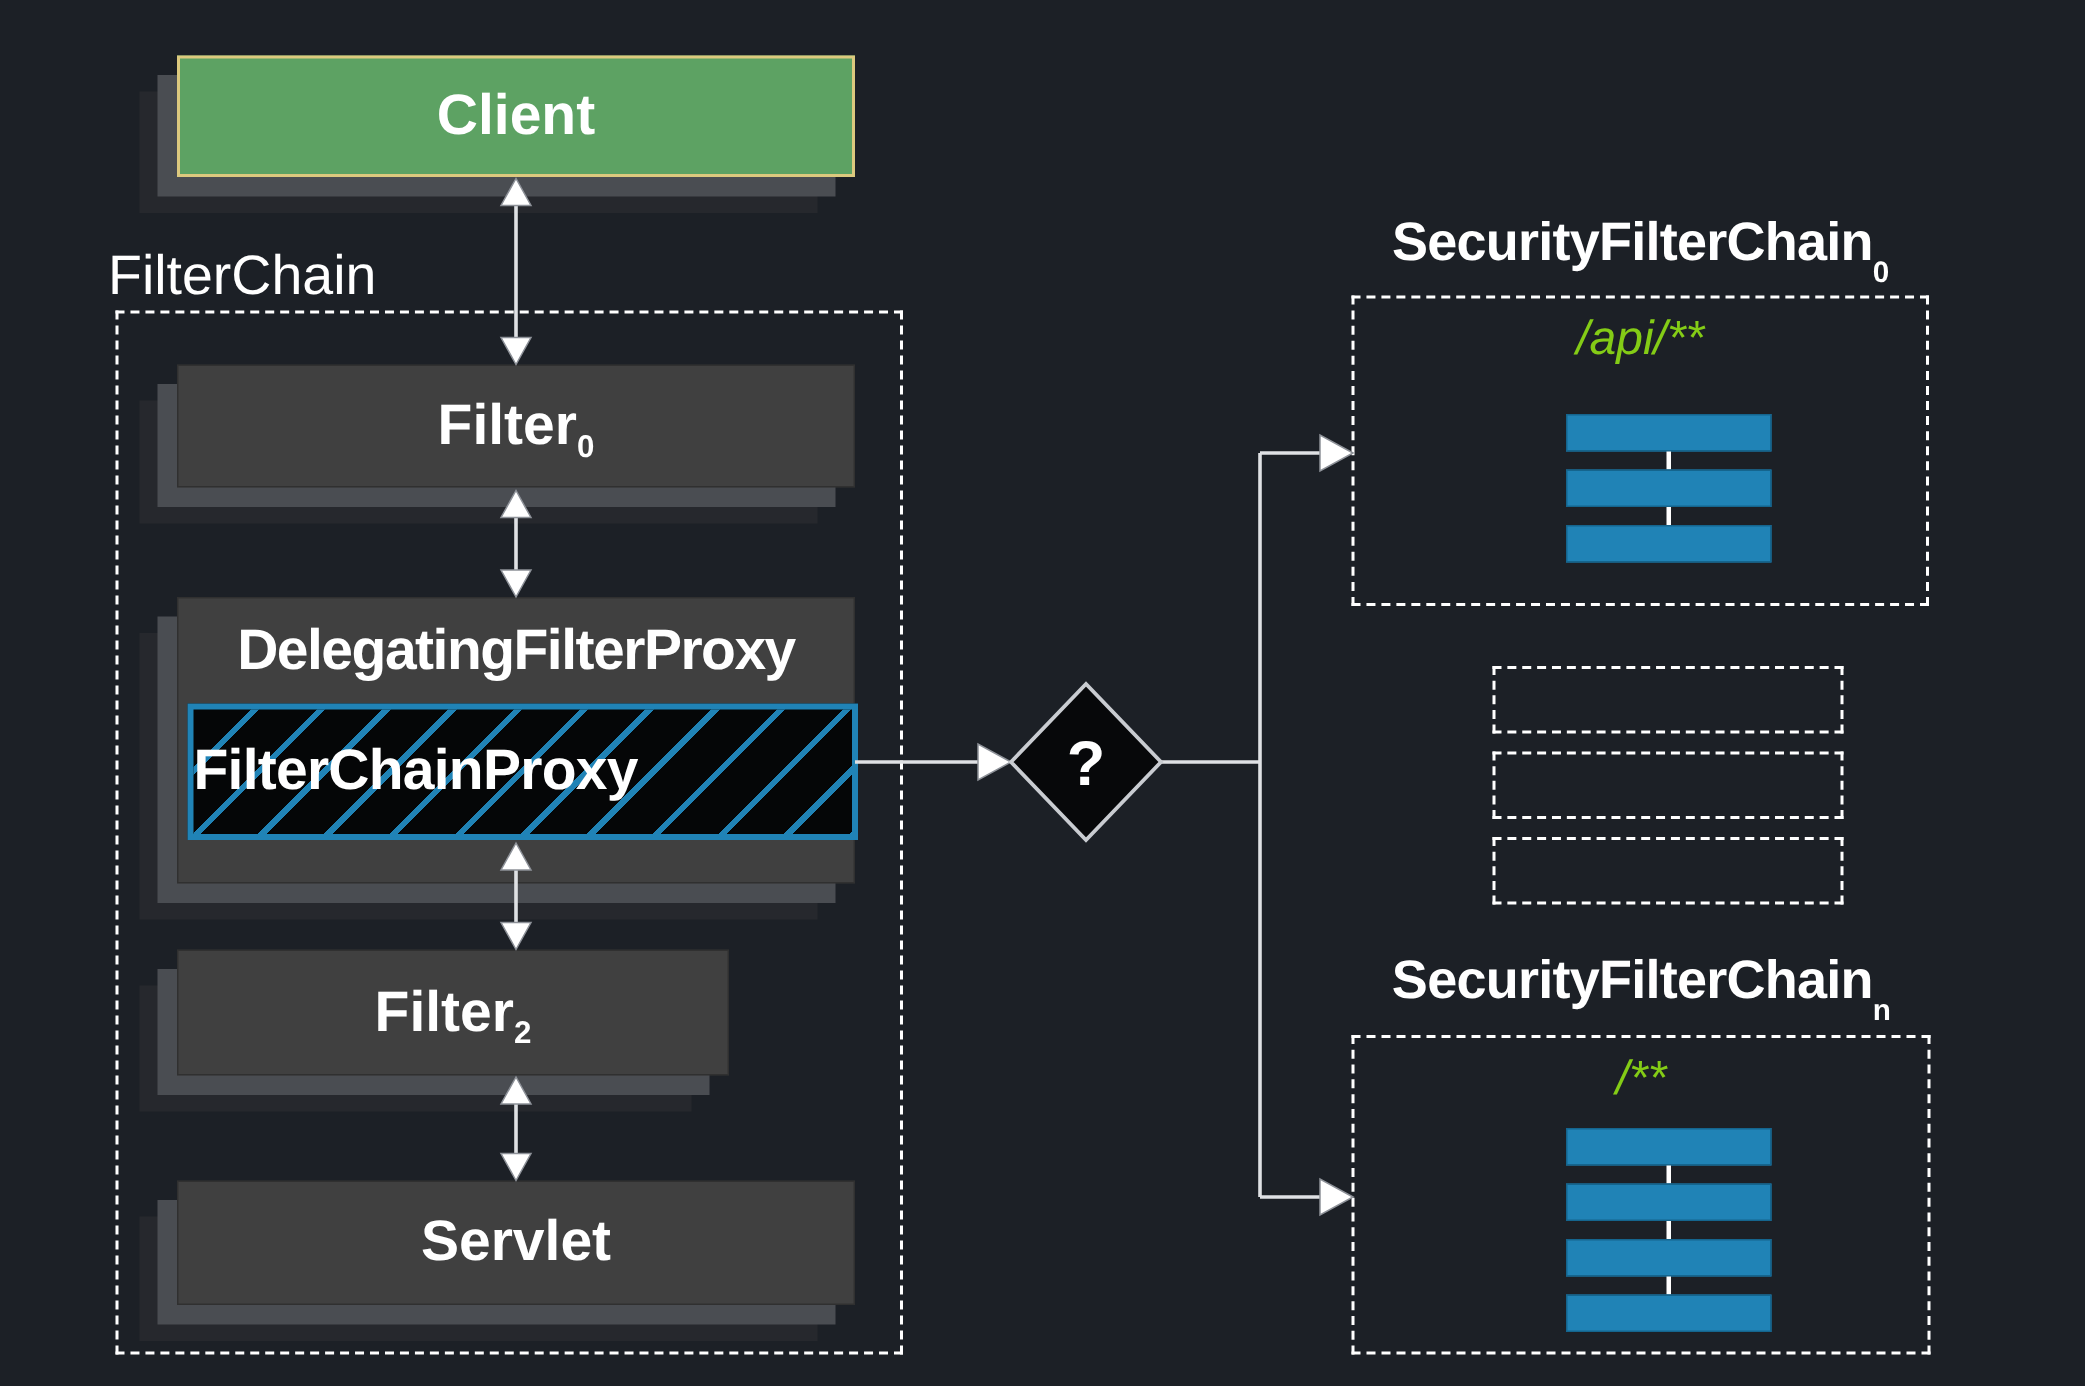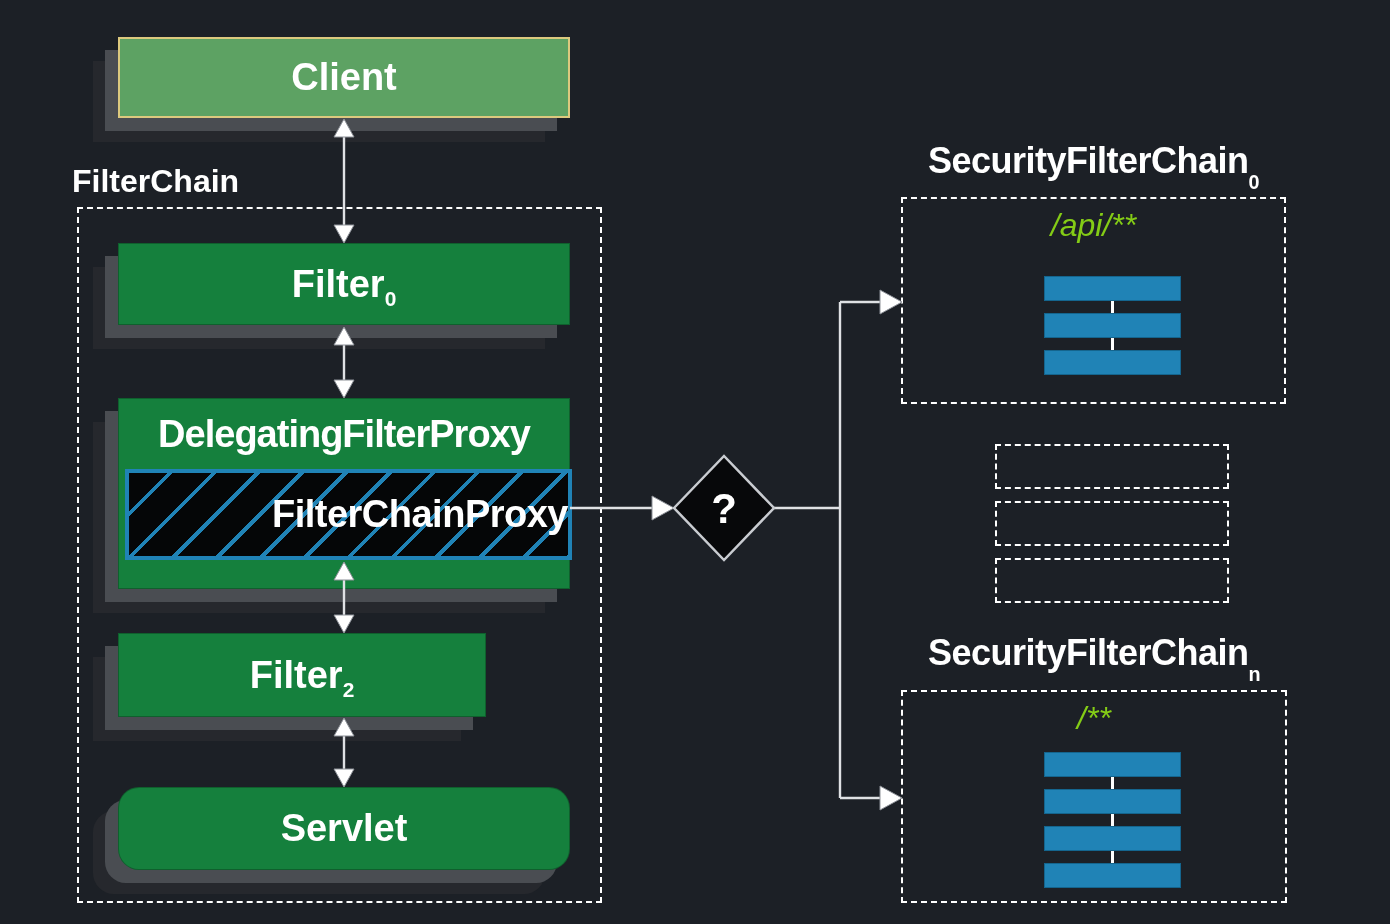--- a/index.html
+++ b/index.html
@@ -9,40 +9,40 @@
   }
   .abs{position:absolute;box-sizing:border-box;}
   
   .node{
     display:flex;align-items:center;justify-content:center;
     font-weight:bold;font-size:38px;color:#fff;
     box-shadow:-13px 13px 0 #4a4d52,-25px 24px 0 #26282d;
   }
   .node sub{font-size:0.55em;line-height:0;}
   .green{background:#5da263;border:2px solid #dcc97e;}
-  .blue{background:#15803d;border:1px solid rgba(0,0,0,0.25);}
+  .blue{background:#404040;border:1px solid rgba(0,0,0,0.25);}
   
   .dfp-title{
     position:absolute;left:0;top:0;width:100%;height:70px;
     display:flex;align-items:center;justify-content:center;
     font-weight:bold;font-size:38px;letter-spacing:-1px;white-space:nowrap;
   }
   .fcp{
     position:absolute;left:6px;top:70px;width:439px;height:83px;
     background:
       repeating-linear-gradient(135deg,transparent 0 27px,#2083b6 27px 31px),
       #050607;
     border:4px solid #2083b6;
-    display:flex;align-items:center;justify-content:flex-end;
+    display:flex;align-items:center;justify-content:flex-start;
     font-weight:bold;font-size:38px;color:#fff;letter-spacing:-0.5px;white-space:nowrap;
   }
   
   .dashed{border:2px dashed #ffffff;background:transparent;}
   
-  .fc-label{font-weight:bold;font-size:32px;white-space:nowrap;}
+  .fc-label{font-weight:normal;font-size:37px;white-space:nowrap;}
   .sfc-label{
     font-weight:bold;font-size:36px;letter-spacing:-0.5px;white-space:nowrap;
     display:flex;align-items:flex-end;justify-content:center;text-align:right;
   }
   .sfc-label sub{font-size:0.55em;line-height:0;}
   .pattern{
     position:absolute;left:0;top:8px;width:100%;text-align:center;
     font-style:italic;font-size:32px;color:#84cc16;
   }
   
@@ -81,21 +81,21 @@
     <div class="dfp-title">DelegatingFilterProxy</div>
     <div class="fcp">
       <span>FilterChainProxy</span>
     </div>
   </div>
 
   <div class="abs node blue" style="left:118px;top:633px;width:368px;height:84px;">
     <span><span>Filter</span><sub>2</sub></span>
   </div>
 
-  <div class="abs node blue" style="left:118px;top:787px;width:452px;height:83px;border-radius:21px;">
+  <div class="abs node blue" style="left:118px;top:787px;width:452px;height:83px;">
     <span>Servlet</span>
   </div>
 
   <div class="abs sfc-label" style="left:901px;top:140px;width:385px;height:42px;">
     <span>SecurityFilterChain</span>
       <sub>0</sub>
   </div>
   <div class="abs dashed" style="left:901px;top:197px;width:385px;height:207px;">
     <div class="pattern">/api/**</div>
     <div class="bars" style="left:141px;top:77px;">

